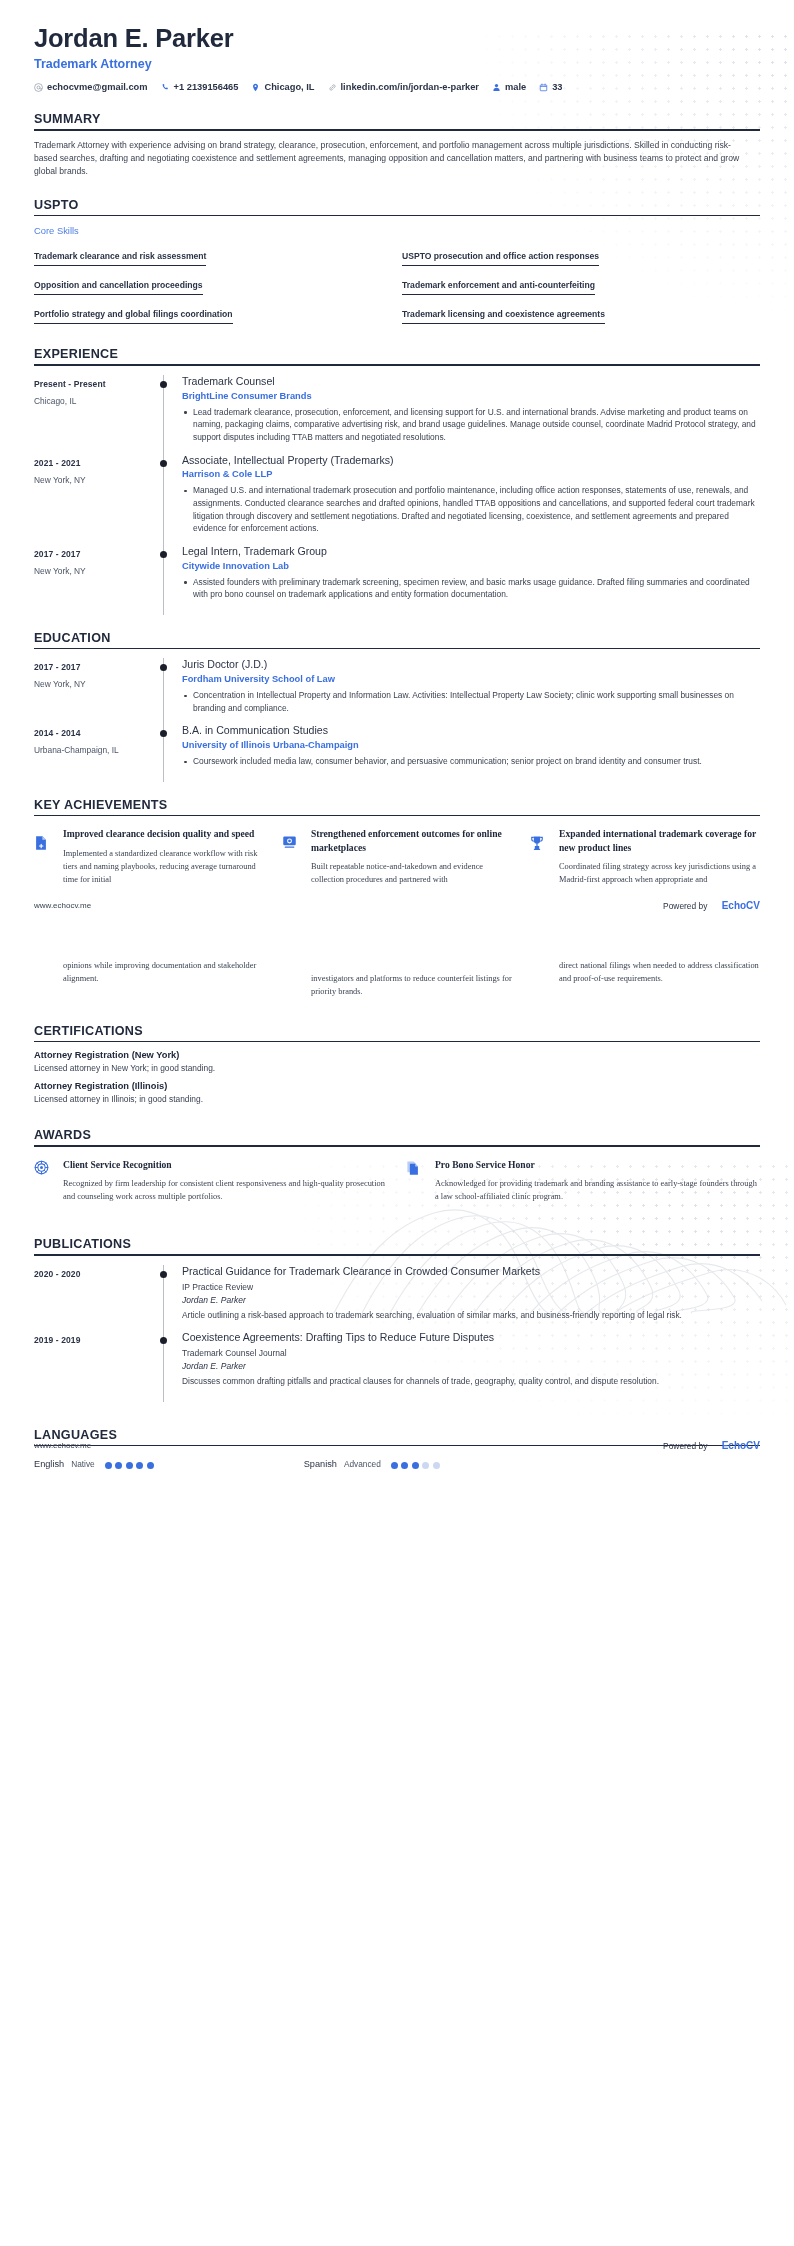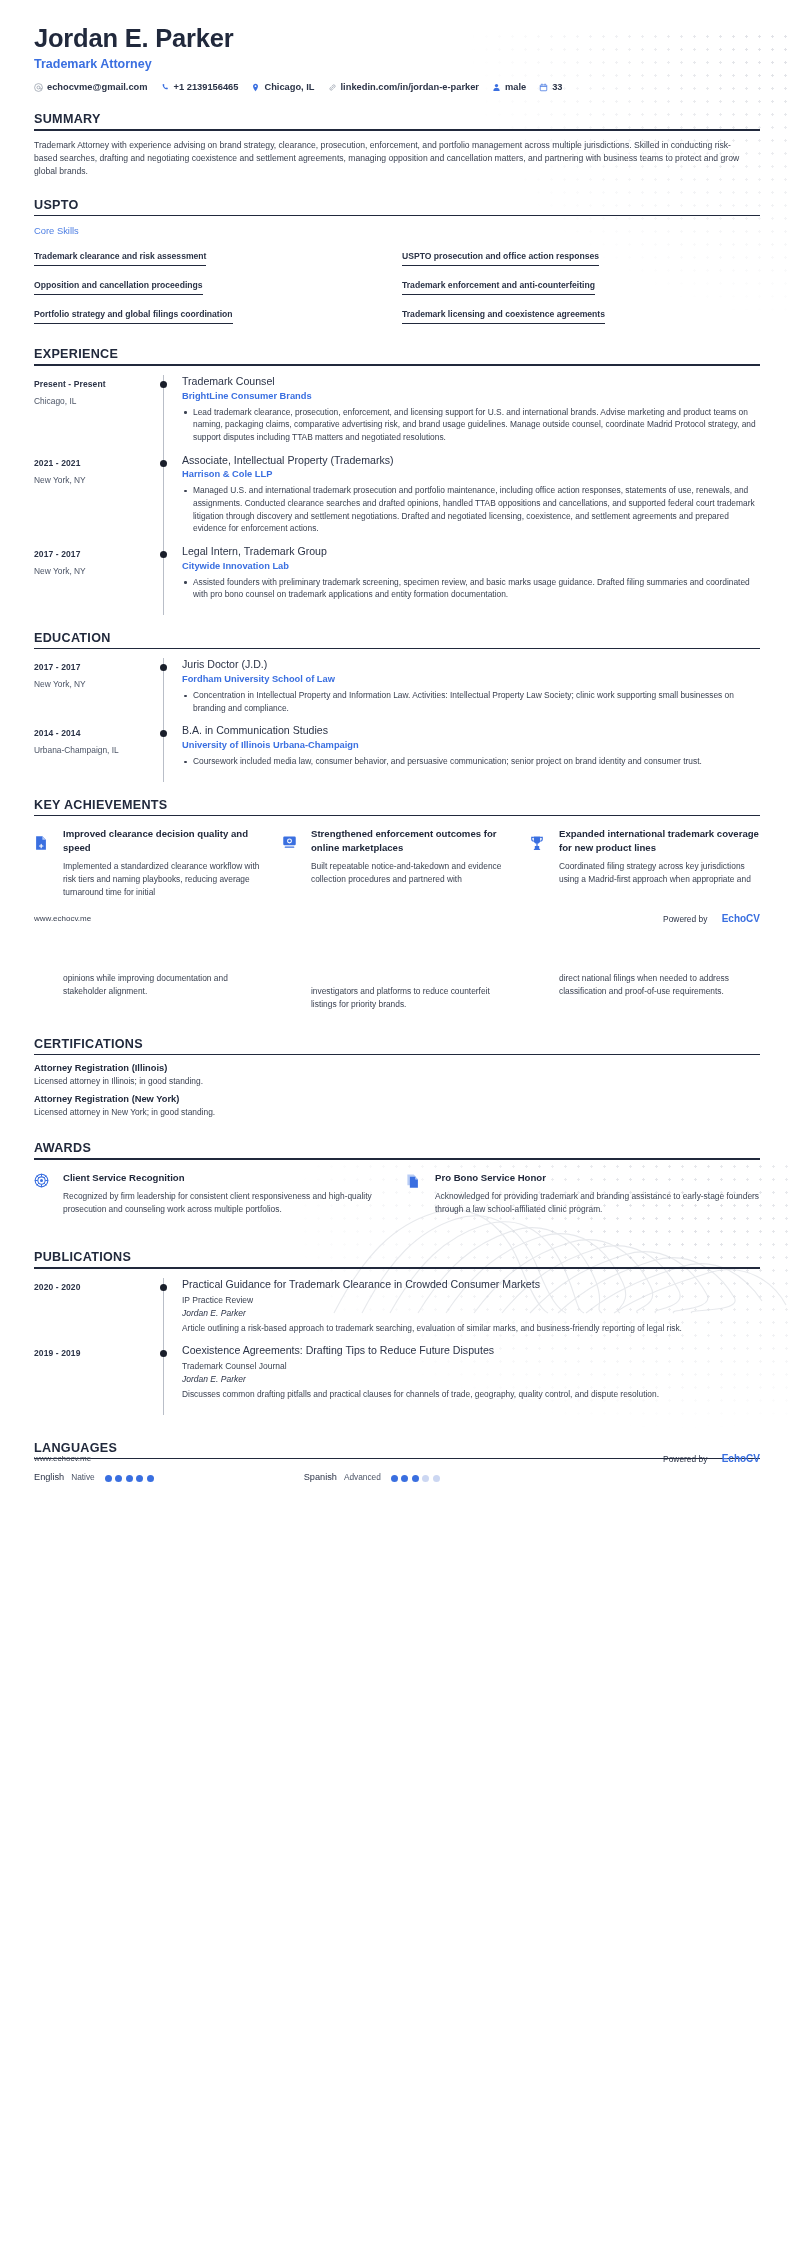--- a/index.html
+++ b/index.html
@@ -169,20 +169,21 @@
     width: 2.6px; height: 2.6px;
     background: #3b4252;
     border-radius: 50%;
   }
 
   
   .cards {
     display: grid;
     gap: 18px;
     margin-top: 11px;
+    font-family: Liberation Serif, serif;
   }
   .cards.c3 { grid-template-columns: repeat(3, 1fr); }
   .cards.c2 { grid-template-columns: repeat(2, 1fr); }
   .card { display: grid; grid-template-columns: 22px 1fr; column-gap: 7px; }
   .card-icon { padding-top: 8px; }
   .card-title {
     font-size: 9.6px;
     font-weight: 700;
     color: #21293c;
     line-height: 1.38;
@@ -532,26 +533,26 @@
           <div class="card-icon"></div>
           <div class="card-desc" style="margin-top:0">direct national filings when needed to address classification and proof-of-use requirements.</div>
         </div>
       </div>
     </section>
 
     <section class="section" style="margin-top:26px">
       <div class="sec-title">CERTIFICATIONS</div>
       <div class="sec-rule"></div>
       <div class="cert">
+        <div class="cert-name">Attorney Registration (New York)</div>
+        <div class="cert-desc">Licensed attorney in New York; in good standing.</div>
+      </div>
+      <div class="cert">
         <div class="cert-name">Attorney Registration (Illinois)</div>
         <div class="cert-desc">Licensed attorney in Illinois; in good standing.</div>
-      </div>
-      <div class="cert">
-        <div class="cert-name">Attorney Registration (New York)</div>
-        <div class="cert-desc">Licensed attorney in New York; in good standing.</div>
       </div>
     </section>
 
     <section class="section" style="margin-top:24px">
       <div class="sec-title">AWARDS</div>
       <div class="sec-rule"></div>
       <div class="cards c2">
         <div class="card">
           <div class="card-icon" style="padding-top:2px">
             <svg width="15" height="15" viewBox="0 0 18 18">

